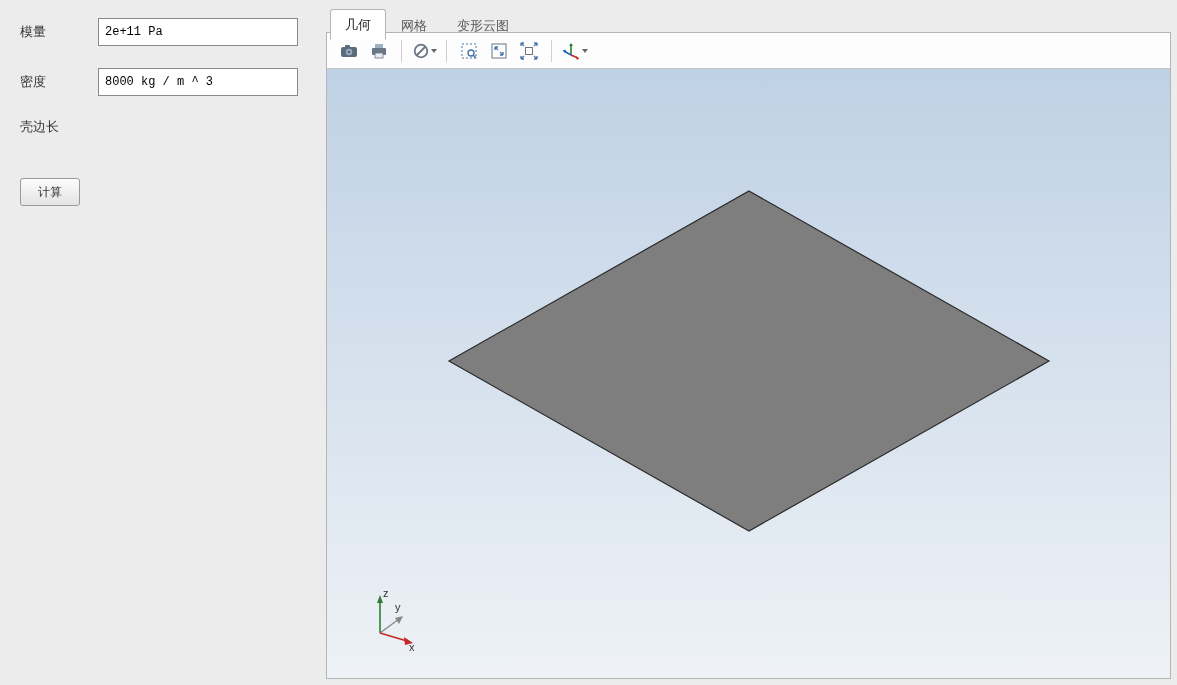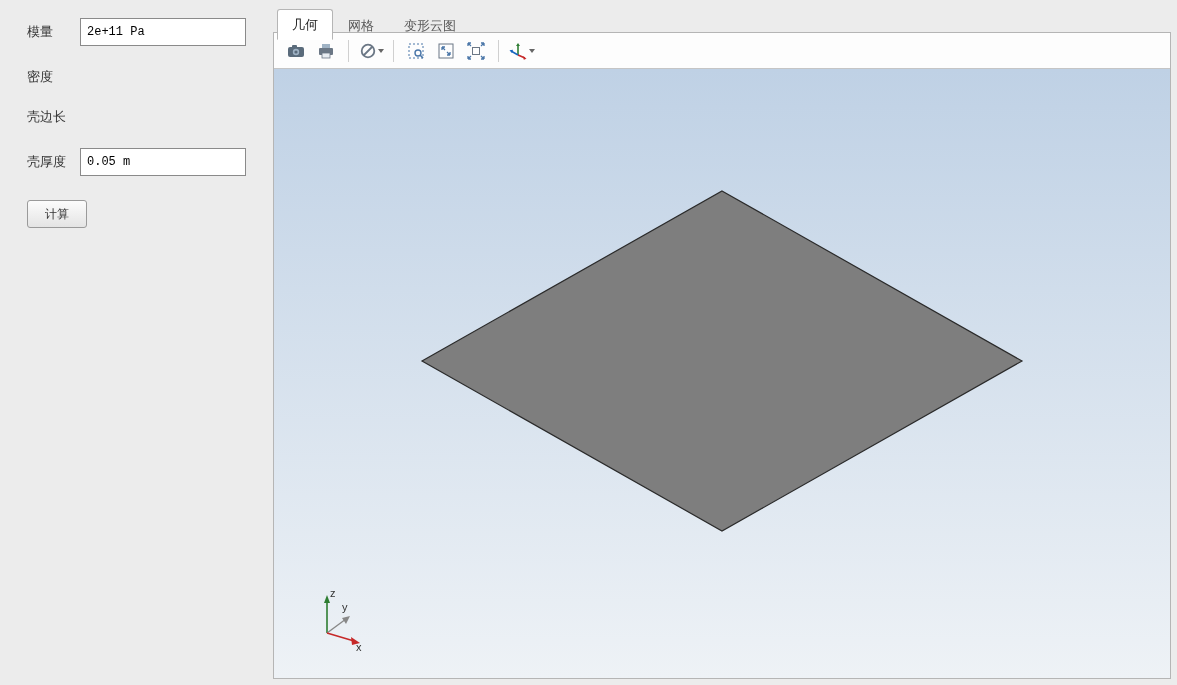--- a/index.html
+++ b/index.html
@@ -11,22 +11,22 @@
     background: #ececec;
     color: #333;
     overflow: hidden;
   }
   .app {
     display: flex;
     width: 100%; height: 100%;
   }
   
   .left-panel {
-    width: 273px;
-    padding: 18px 27px;
+    width: 326px;
+    padding: 18px 20px;
   }
   .form-row {
     display: flex;
     align-items: center;
     margin-bottom: 22px;
   }
   .form-label {
     width: 78px;
     font-size: 13px;
     color: #333;
@@ -35,21 +35,21 @@
     width: 200px;
     height: 28px;
     border: 1px solid #8a8a8a;
     background: #fff;
     padding: 4px 6px;
     font-family: "Courier New", monospace;
     font-size: 12px;
     outline: none;
   }
   .calc-button {
-    margin-top: 2px;
+    margin-top: 20px;
     margin-left: 0;
     width: 60px;
     height: 28px;
     border: 1px solid #9a9a9a;
     border-radius: 3px;
     background: linear-gradient(to bottom, #fcfcfc 0%, #e4e4e4 100%);
     font-size: 12px;
     cursor: pointer;
     color: #333;
   }
@@ -152,27 +152,24 @@
 
 <div class="app">
 
   <div class="left-panel">
     <div class="form-row">
       <div class="form-label">模量</div>
       <input class="form-input" value="2e+11 Pa" style="">
     </div>
     <div class="form-row">
       <div class="form-label">密度</div>
+      <input class="form-input" value="8000 kg / m ^ 3" style="">
     </div>
     <div class="form-row">
       <div class="form-label">壳边长</div>
-    </div>
-    <div class="form-row">
-      <div class="form-label">壳厚度</div>
-      <input class="form-input" value="0.05 m" style="">
     </div>
     <button class="calc-button">计算</button>
   </div>
 
   <div class="right-panel">
     <div class="tab-strip">
       <div class="tab active">几何</div>
       <div class="tab">网格</div>
       <div class="tab">变形云图</div>
     </div>

